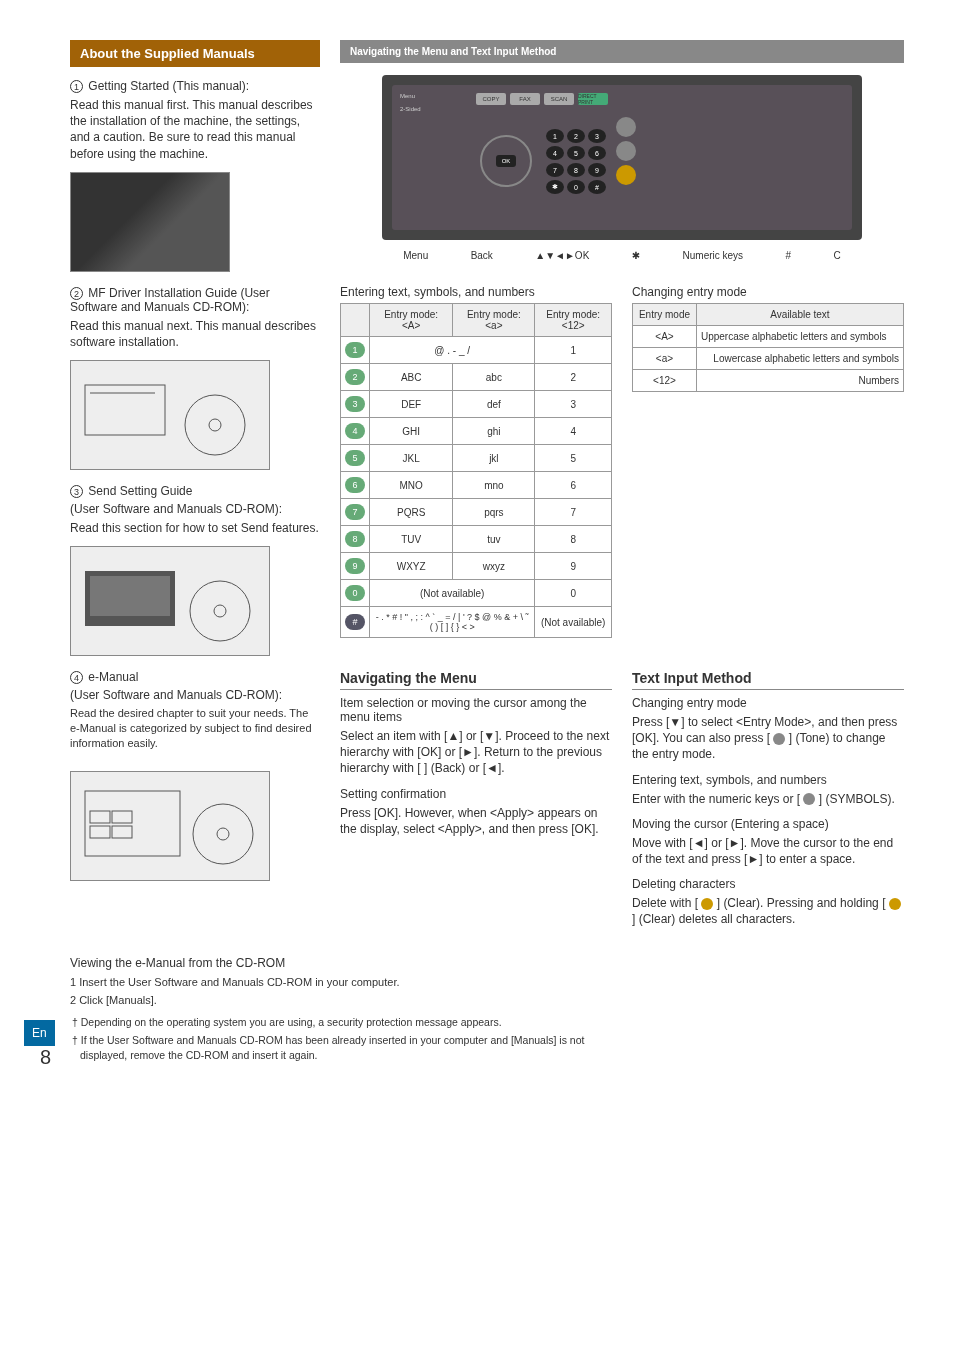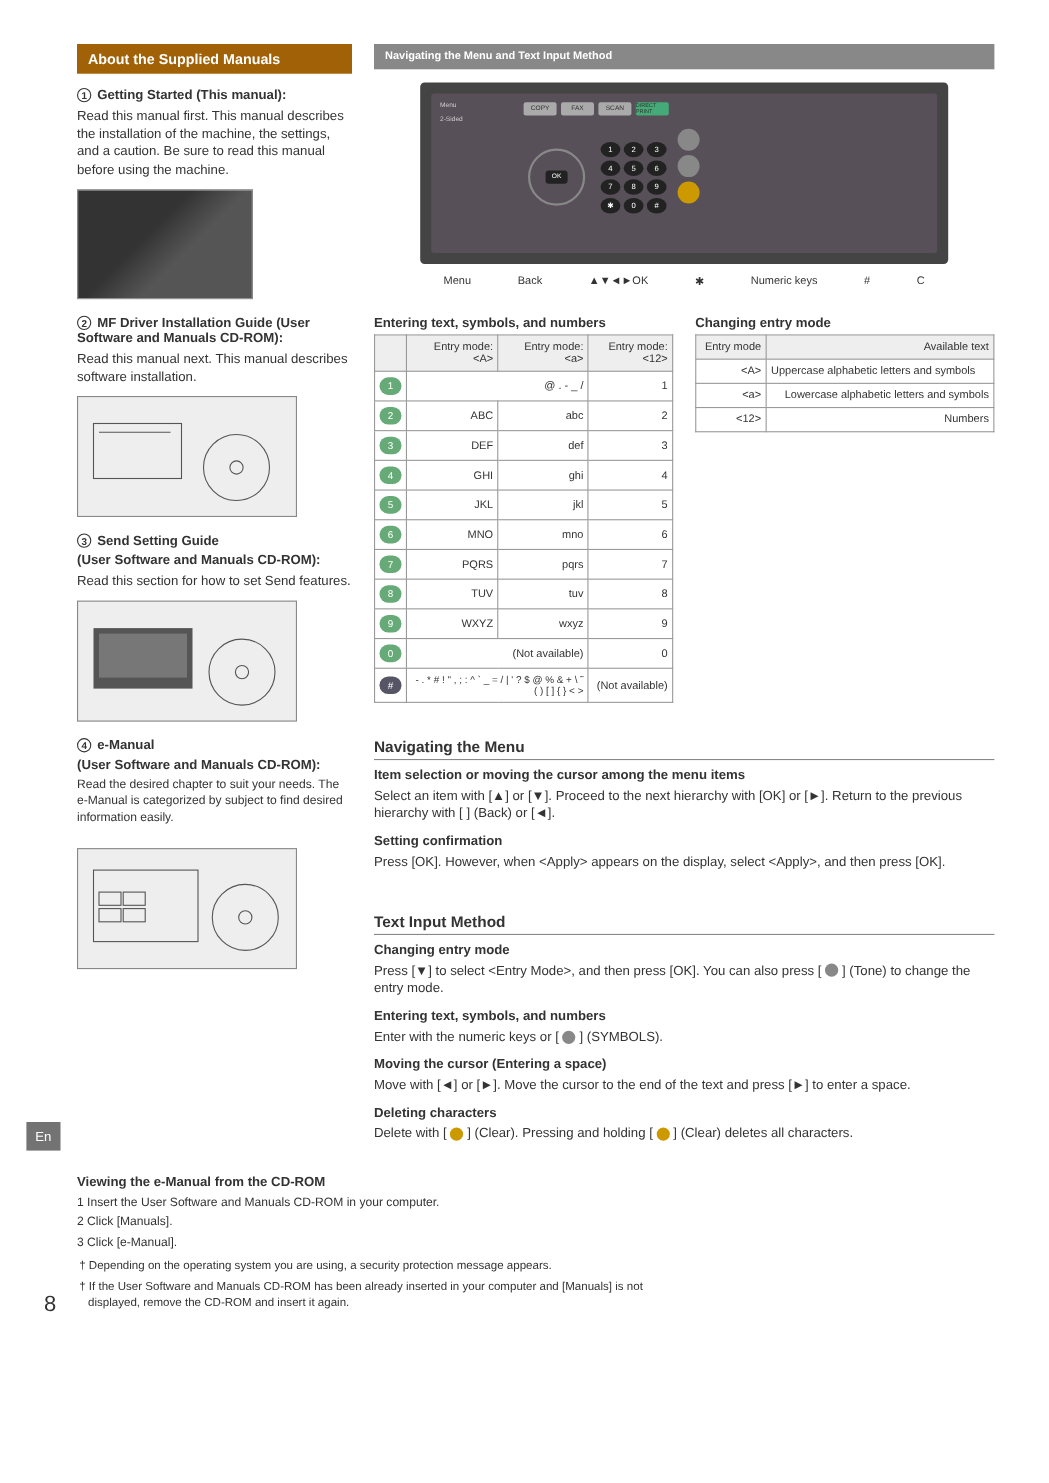--- a/index.html
+++ b/index.html
@@ -1,24 +1,24 @@
 <!DOCTYPE html>
 <html><head>
 <meta charset="utf-8">
 <style>
   * { box-sizing: border-box; margin: 0; padding: 0; }
   body { font-family: Arial, Helvetica, sans-serif; font-size: 12px; color: #333; background: #fff; width: 954px; margin: 0 auto; padding: 40px 50px 20px 70px; position: relative; }
   .page-num { position: absolute; bottom: 18px; left: 40px; font-size: 20px; color: #333; }
-  .lang-tab { position: absolute; left: 24px; top: 1020px; background: #737373; color: #fff; padding: 6px 8px; font-size: 12px; writing-mode: horizontal-tb; }
+  .lang-tab { position: absolute; left: 24px; top: 1020px; background: #0369a1; color: #fff; padding: 6px 8px; font-size: 12px; writing-mode: horizontal-tb; }
   .columns { display: flex; gap: 20px; }
   .col-left { width: 250px; flex-shrink: 0; }
   .col-right { flex: 1; }
   .banner { background: #a16207; color: #fff; padding: 6px 10px; font-weight: bold; font-size: 13px; margin-bottom: 12px; }
   .banner-wide { background: #888; color: #fff; padding: 6px 10px; font-weight: bold; font-size: 10px; margin-bottom: 12px; }
-  .sub-h { font-weight: bold; font-size: 12px; margin-top: 6px; margin-bottom: 4px; }
+  .sub-h { font-weight: normal; font-size: 12px; margin-top: 6px; margin-bottom: 4px; }
   .body-text { font-size: 12px; line-height: 1.35; margin-bottom: 10px; }
   .small-body { font-size: 11px; line-height: 1.35; margin-bottom: 20px; }
   .circ { display: inline-block; border: 1px solid #333; border-radius: 50%; width: 13px; height: 13px; line-height: 12px; text-align: center; font-size: 9px; margin-right: 2px; }
   .illust { border: 1px solid #888; background: #eee; margin-bottom: 14px; display: flex; align-items: center; justify-content: center; color: #aaa; font-size: 10px; }
   .illust-160 { width: 160px; height: 100px; }
   .illust-200 { width: 200px; height: 110px; }
   .panel-illust { width: 480px; height: 165px; background: #444; margin: 0 auto 10px auto; position: relative; border-radius: 4px; }
   .panel-labels { display: flex; justify-content: space-around; width: 480px; margin: 0 auto 18px auto; font-size: 10px; }
   .panel-inner { position:absolute; inset:10px; background:#585058; border-radius:3px; display:flex; gap:6px; padding:8px; }
   .panel-screen { width:60px; background:linear-gradient(#3a6,#285); border-radius:2px; }
@@ -28,21 +28,21 @@
   .dpad { width:60px; height:60px; position:relative; margin-top:20px;}
   .dpad-ring { position:absolute; inset:4px; border:2px solid #888; border-radius:50%; }
   .dpad-ok { position:absolute; top:50%; left:50%; transform:translate(-50%,-50%); width:20px; height:12px; background:#222; color:#fff; font-size:6px; display:flex;align-items:center;justify-content:center; border-radius:3px;}
   .numpad { display:grid; grid-template-columns:repeat(3,18px); gap:3px; margin-top:18px;}
   .numkey { width:18px; height:14px; background:#222; border-radius:50%; color:#fff; font-size:7px; display:flex;align-items:center;justify-content:center;}
   .right-knobs { display:flex; gap:4px; flex-direction:column; margin-top:6px;}
   .knob { width:20px; height:20px; background:#888; border-radius:50%;}
   .two-col { display: flex; gap: 20px; }
   .half { flex: 1; }
   .tbl { border-collapse: collapse; width: 100%; font-size: 10px; margin-bottom: 14px; }
-  .tbl th, .tbl td { border: 1px solid #999; padding: 5px 4px; text-align: right; vertical-align: middle; }
+  .tbl th, .tbl td { border: 1px solid #999; padding: 5px 4px; text-align: center; vertical-align: middle; }
   .tbl th { background: #eee; font-weight: normal; }
   .keycap { display: inline-flex; width: 20px; height: 16px; background: #6a7; color: #fff; border-radius: 9px; align-items: center; justify-content: center; font-size: 9px; }
   .keycap-dark { background:#556; }
   .sect-h { font-weight: bold; font-size: 14px; margin-top: 8px; margin-bottom: 4px; border-bottom: 1px solid #888; padding-bottom: 3px; }
   .em-list { font-size: 11px; line-height: 1.5; margin-bottom: 6px; }
   .em-list div { margin-bottom: 2px; }
   .footnote { font-size: 10.5px; line-height: 1.4; margin-bottom: 4px; padding-left: 10px; text-indent: -8px; }
   .icon-circle { display:inline-block; width:12px; height:12px; border-radius:50%; background:#888; vertical-align:middle; }
   .icon-circle-y { background:#c90; }
   .panel-col { display:flex; flex-direction:column; }
@@ -252,21 +252,21 @@
               </tr>
           <tr>
                 <td>&lt;12&gt;</td>
                 <td style="text-align:right">Numbers</td>
               </tr>
         </tbody>
           </table>
       </div>
     </div>
 
-    <div class="two-col" style="margin-top:10px;flex-direction:column;">
+    <div class="two-col" style="margin-top:10px;">
       <div class="half">
         <div class="sect-h">Navigating the Menu</div>
         <div class="sub-h">Item selection or moving the cursor among the menu items</div>
         <div class="body-text">
           <span>Select an item with [▲] or [▼]. Proceed to the next hierarchy with [OK] or [►]. Return to the previous hierarchy with [     ] (Back) or [◄].</span>
         </div>
         <div class="sub-h">Setting confirmation</div>
         <div class="body-text">Press [OK]. However, when &lt;Apply&gt; appears on the display, select &lt;Apply&gt;, and then press [OK].</div>
       </div>
 
@@ -289,17 +289,16 @@
       </div>
     </div>
   </div>
 </div>
 
 <div style="margin-top:18px; width:560px;">
   <div class="sub-h">Viewing the e-Manual from the CD-ROM</div>
   <div class="em-list">
     <div>1 Insert the User Software and Manuals CD-ROM in your computer.</div>
     <div>2 Click [Manuals].</div>
-    <div>3 Click [e-Manual].</div>
   </div>
   <div class="footnote">† Depending on the operating system you are using, a security protection message appears.</div>
   <div class="footnote">† If the User Software and Manuals CD-ROM has been already inserted in your computer and [Manuals] is not displayed, remove the CD-ROM and insert it again.</div>
 </div>
 
 </body></html>

